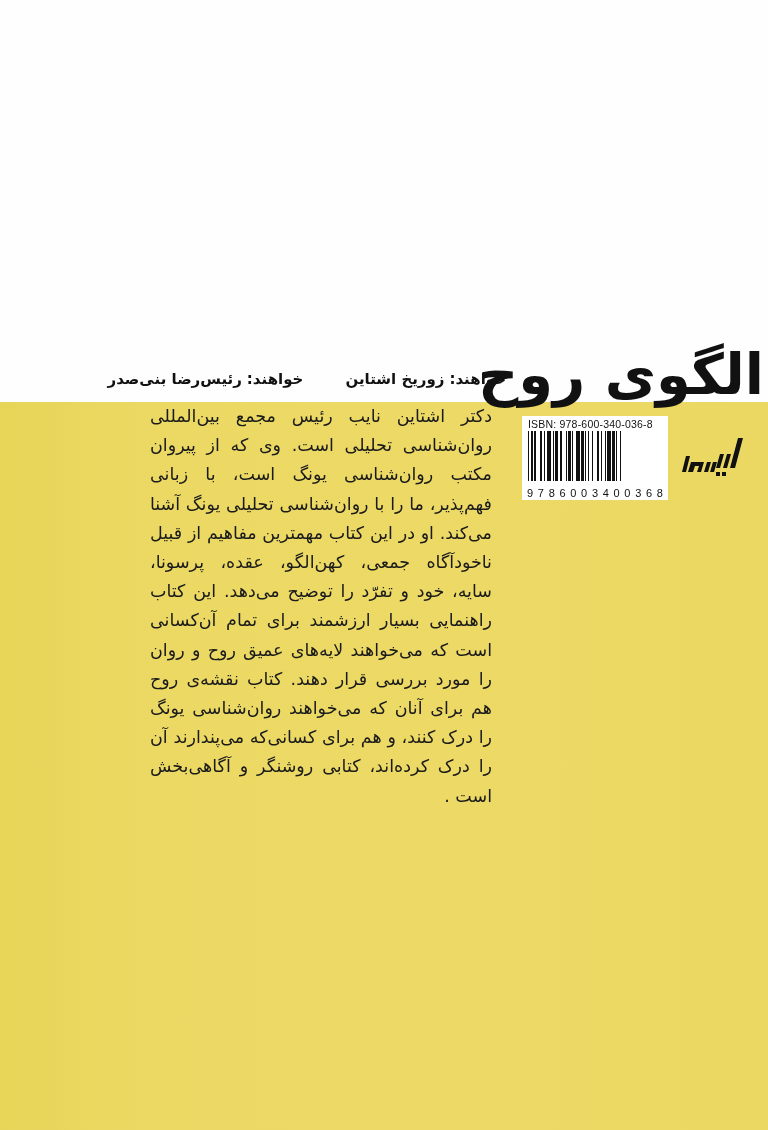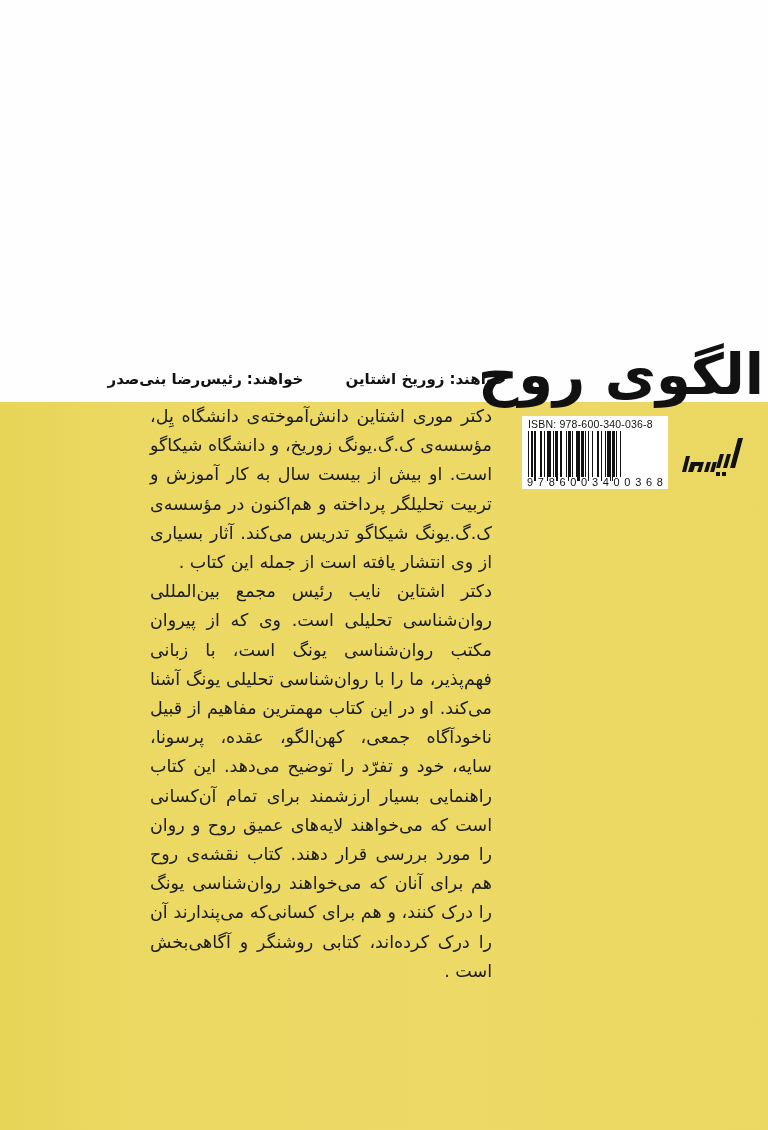--- a/index.html
+++ b/index.html
@@ -71,21 +71,21 @@
     }
     .body-text p {
       margin: 0;
       padding: 0;
     }
     .barcode-box {
       position: absolute;
       left: 522px;
       top: 416px;
       width: 146px;
-      height: 73px;
+      height: 84px;
       background: #ffffff;
       box-sizing: border-box;
       padding: 2px 4px 0 6px;
     }
     .isbn-label {
       font-family: "Liberation Sans", sans-serif;
       font-size: 10.5px;
       line-height: 12px;
       color: #111;
       white-space: nowrap;
@@ -142,21 +142,20 @@
       <span>خواهند:</span>
       <span>زوریخ اشتاین</span>
     </span>
     <span class="credit">
       <span>خواهند:</span>
       <span>رئیس‌رضا بنی‌صدر</span>
     </span>
   </div>
 
   <div class="body-text">
-    <p>دکتر موری اشتاین دانش‌آموخته‌ی دانشگاه یِل، مؤسسه‌ی ک.گ.یونگ زوریخ، و دانشگاه شیکاگو است. او بیش از بیست سال به کار آموزش و تربیت تحلیلگر پرداخته و هم‌اکنون در مؤسسه‌ی ک.گ.یونگ شیکاگو تدریس می‌کند. آثار بسیاری از وی انتشار یافته است از جمله این کتاب .</p>
     <p>دکتر اشتاین نایب رئیس مجمع بین‌المللی روان‌شناسی تحلیلی است. وی که از پیروان مکتب روان‌شناسی یونگ است، با زبانی فهم‌پذیر، ما را با روان‌شناسی تحلیلی یونگ آشنا می‌کند. او در این کتاب مهمترین مفاهیم از قبیل ناخودآگاه جمعی، کهن‌الگو، عقده، پرسونا، سایه، خود و تفرّد را توضیح می‌دهد. این کتاب راهنمایی بسیار ارزشمند برای تمام آن‌کسانی است که می‌خواهند لایه‌های عمیق روح و روان را مورد بررسی قرار دهند. کتاب نقشه‌ی روح هم برای آنان که می‌خواهند روان‌شناسی یونگ را درک کنند، و هم برای کسانی‌که می‌پندارند آن را درک کرده‌اند، کتابی روشنگر و آگاهی‌بخش است .</p>
   </div>
 
   <div class="barcode-box">
     <div class="isbn-label">ISBN:  978-600-340-036-8</div>
     <div class="bars" id="bars">
         <div class="bar" style="width: 1.3px;"></div>
         <div class="gap" style="width: 1.3px;"></div>
         <div class="bar" style="width: 2.6px;"></div>
         <div class="gap" style="width: 1.3px;"></div>

